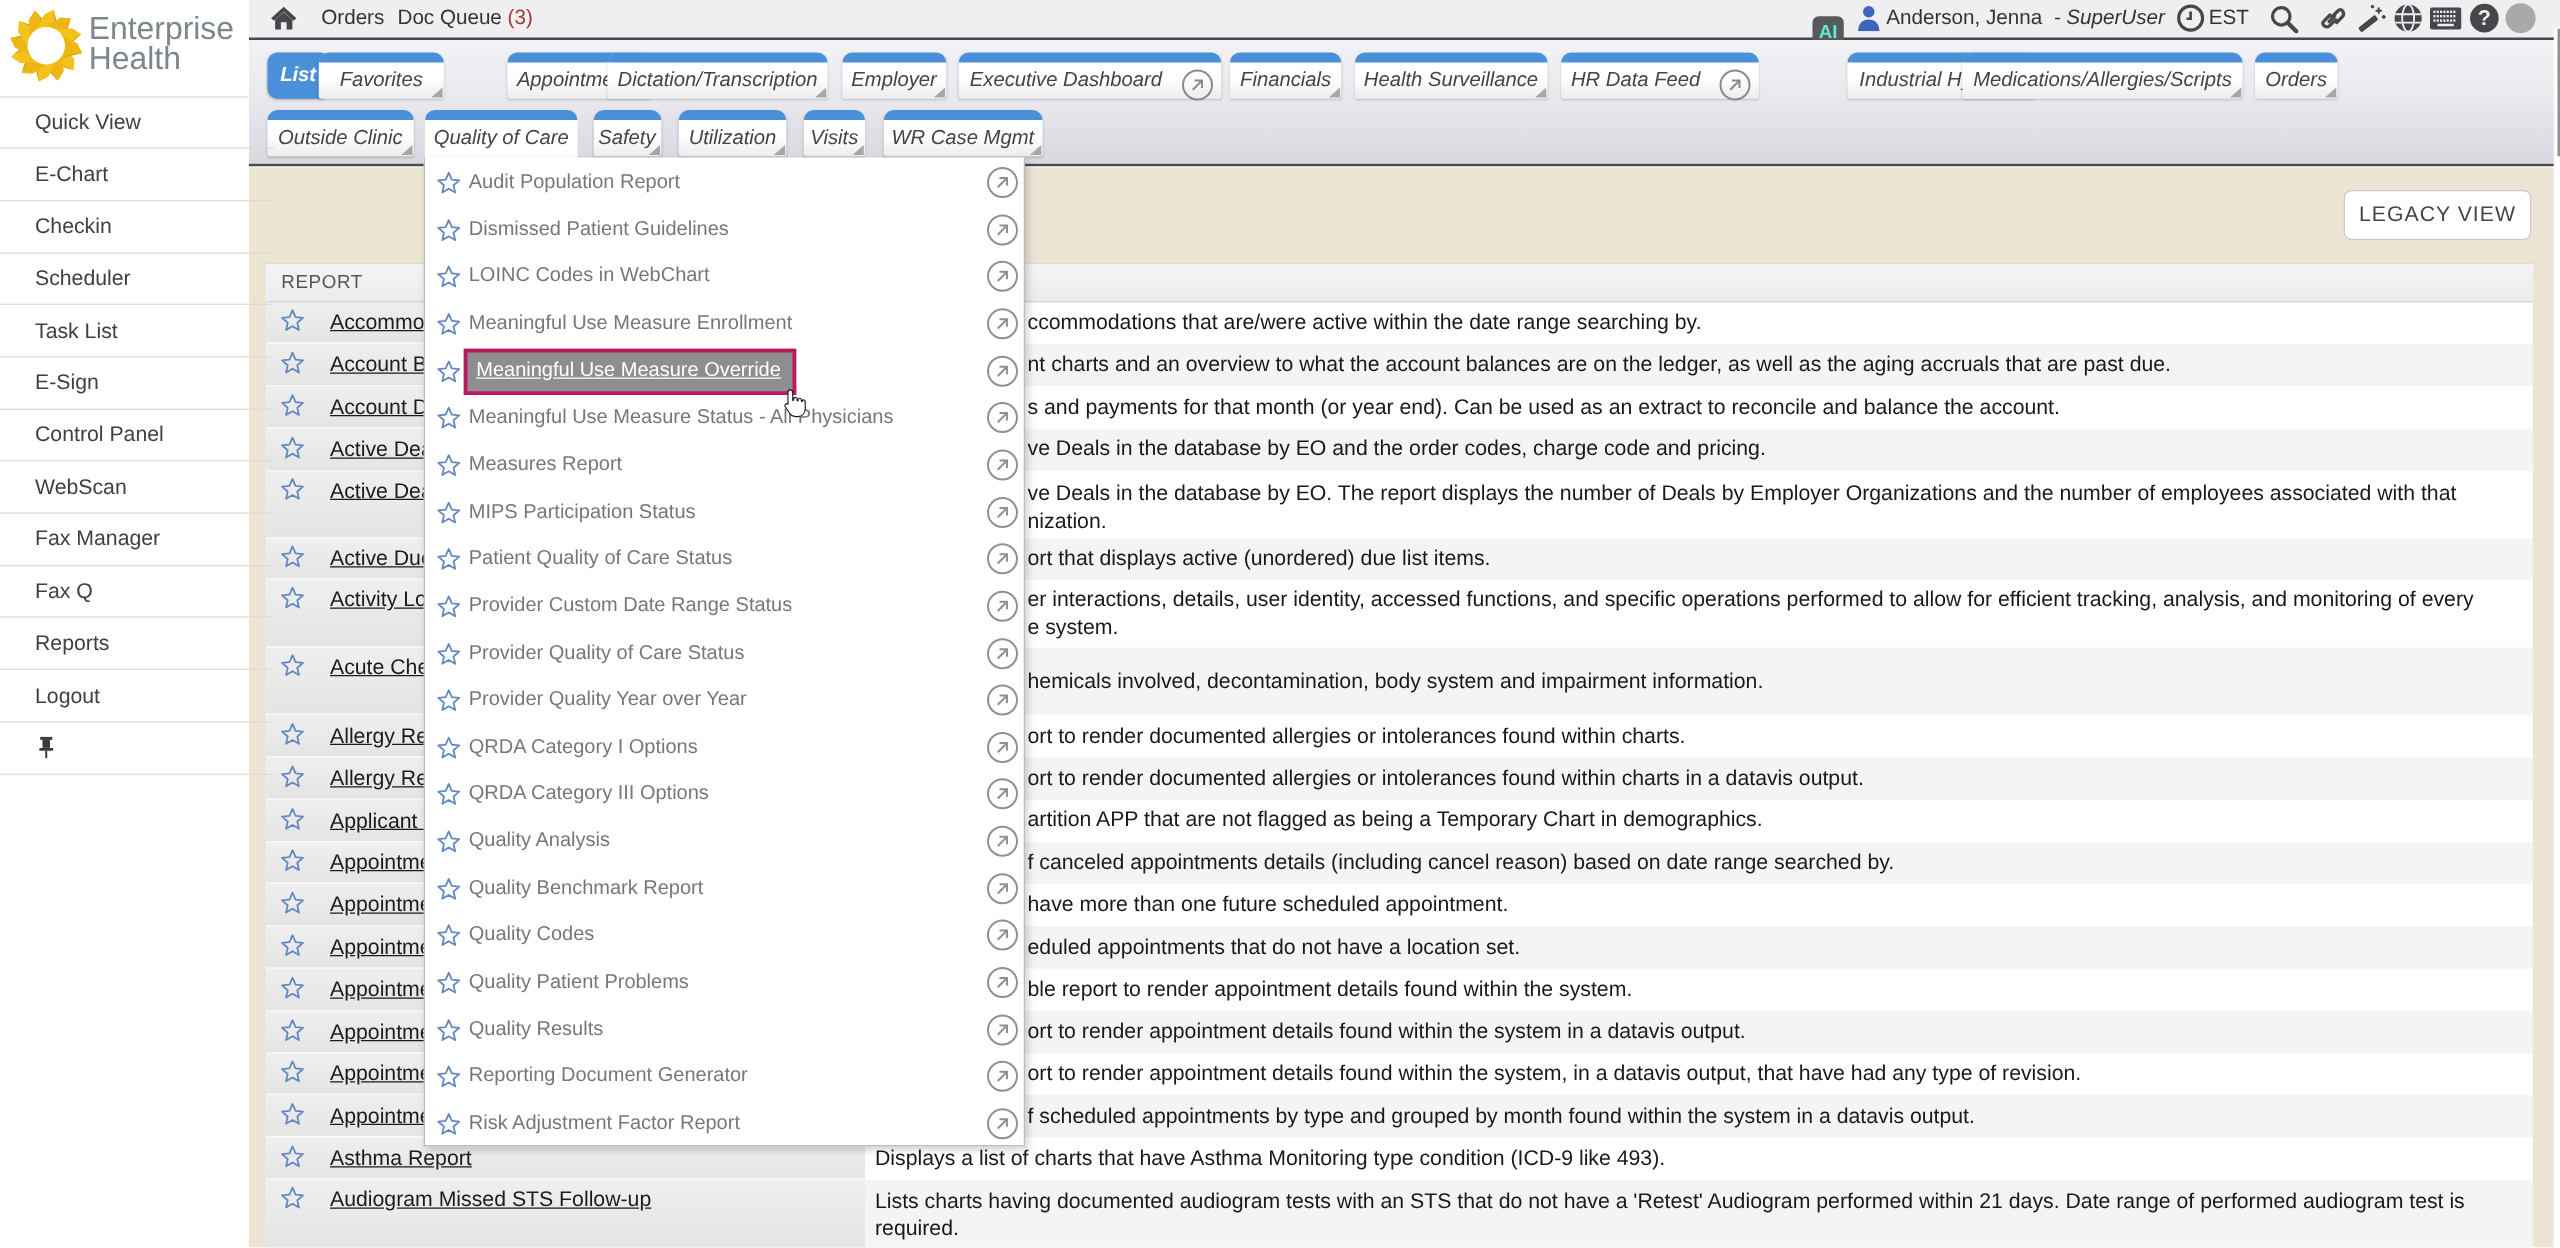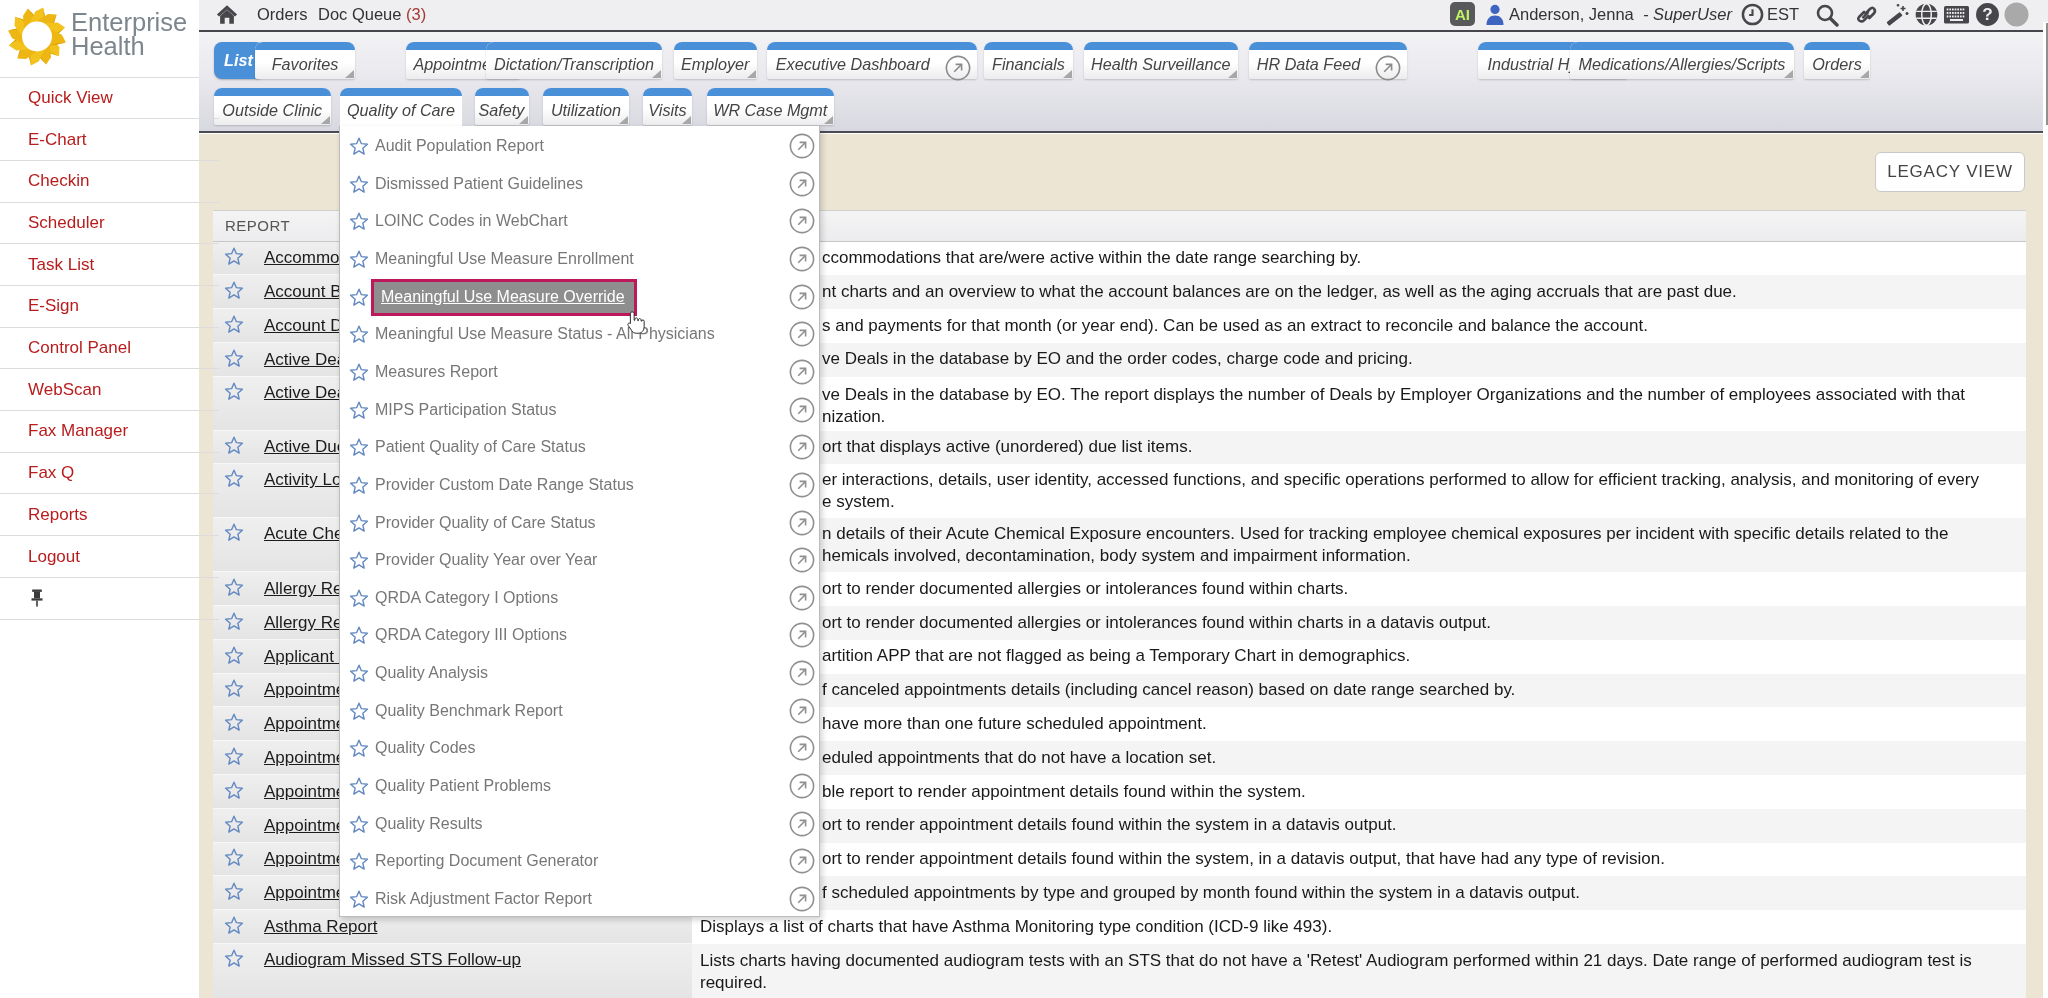--- a/index.html
+++ b/index.html
@@ -3,21 +3,21 @@
 <style>
 *{margin:0;padding:0;box-sizing:border-box;}
 html,body{width:2048px;height:998px;overflow:hidden;background:#fff;
  font-family:"Liberation Sans",sans-serif;}
 #root{position:relative;width:2048px;height:998px;overflow:hidden;}
 .abs{position:absolute;}
 
 #sidebar{left:0;top:0;width:199px;height:998px;background:#fff;z-index:5;}
 #logo{position:absolute;left:0;top:0;width:199px;height:77px;}
 .sbitem{position:absolute;left:0;width:219px;height:41.7px;border-bottom:1px solid #dcdcdc;
- font-size:17px;color:#b91c1c;display:flex;align-items:center;padding-left:28px;}
+ font-size:17px;color:#404040;display:flex;align-items:center;padding-left:28px;}
 #sbtop{position:absolute;left:0;top:77px;width:199px;height:0;border-top:1px solid #dcdcdc;}
 
 #topbar{left:199px;top:0;width:1849px;height:31.5px;background:#efeff1;
  border-bottom:2.5px solid #46464c;}
 #topbar .t{position:absolute;top:0;height:29px;display:flex;align-items:center;
  font-size:16.5px;color:#333;}
 
 #tabstrip{left:199px;top:31.5px;width:1849px;height:101px;
  background:linear-gradient(#f3f3f6 0%,#eaeaef 40%,#d8d8e0 100%);
  border-bottom:2.5px solid #4b4b52;}
@@ -71,22 +71,22 @@
 <div id="root">
 <div id="topbar" class="abs">
 <div class="t" style="left:17px">
         <svg width="22" height="21" viewBox="0 0 24 22">
           <path d="M12 1 L23 11 L20.5 13.2 L12 5.5 L3.5 13.2 L1 11 Z" fill="#47474b"></path>
           <path d="M4.5 12.5 L12 5.8 L19.5 12.5 L19.5 21 L14.5 21 L14.5 14.5 L9.5 14.5 L9.5 21 L4.5 21 Z" fill="#47474b"></path>
         </svg>
       </div>
 <div class="t" style="left:58px">Orders</div>
 <div class="t" style="left:119px">Doc Queue <span style="color:#a23a33">&nbsp;(3)</span></div>
-<div class="t" style="left:1251px;top:2px;height:24px;width:25px;background:#58595b;border-radius:5px;
- justify-content:center;color:#bef264;font-size:15px;font-weight:bold">AI</div>
+<div class="t" style="left:1251px;top:13px;height:24px;width:25px;background:#58595b;border-radius:5px;
+ justify-content:center;color:#5eead4;font-size:15px;font-weight:bold">AI</div>
 <div class="t" style="left:1286px">
         <svg width="20" height="21" viewBox="0 0 20 21">
           <circle cx="10" cy="5.4" r="4.6" fill="#3c64c0"></circle>
           <path d="M1.5 21 C1.5 14.8 5 11.6 10 11.6 C15 11.6 18.5 14.8 18.5 21 Z" fill="#3c64c0"></path>
         </svg>
       </div>
 <div class="t" style="left:1310px;font-size:16.5px">Anderson, Jenna&nbsp;&nbsp;<span style="font-style:italic">- SuperUser</span></div>
 <div class="t" style="left:1542px">
         <svg width="23" height="23" viewBox="0 0 24 24">
           <circle cx="12" cy="12" r="10" fill="none" stroke="#47474b" stroke-width="2.6"></circle>
@@ -346,21 +346,20 @@
           </div>
         </div>
         <div class="row" style="top:308.3px;height:53.9px">
           <div class="lcell">
             <span style="position:absolute;left:11px;top:4.0px"><svg class="star" width="20" height="20" viewBox="0 0 24 24">
                 <path d="M12 2.6 L14.9 9.2 L22.1 9.9 L16.6 14.6 L18.2 21.7 L12 17.9 L5.8 21.7 L7.4 14.6 L1.9 9.9 L9.1 9.2 Z" fill="none" stroke="#6288c0" stroke-width="1.7" stroke-linejoin="round"></path>
               </svg></span>
             <a style="top:6.0px">Acute Chemical Exposure</a>
           </div>
           <div class="rcell" style="background:#f4f4f5;">
-            <div class="frag">n details of their Acute Chemical Exposure encounters. Used for tracking employee chemical exposures per incident with specific details related to the</div>
             <div class="frag">hemicals involved, decontamination, body system and impairment information.</div>
           </div>
         </div>
         <div class="row" style="top:362.2px;height:33.8px">
           <div class="lcell">
             <span style="position:absolute;left:11px;top:4.9px"><svg class="star" width="20" height="20" viewBox="0 0 24 24">
                 <path d="M12 2.6 L14.9 9.2 L22.1 9.9 L16.6 14.6 L18.2 21.7 L12 17.9 L5.8 21.7 L7.4 14.6 L1.9 9.9 L9.1 9.2 Z" fill="none" stroke="#6288c0" stroke-width="1.7" stroke-linejoin="round"></path>
               </svg></span>
             <a style="top:6.9px">Allergy Report</a>
           </div>

